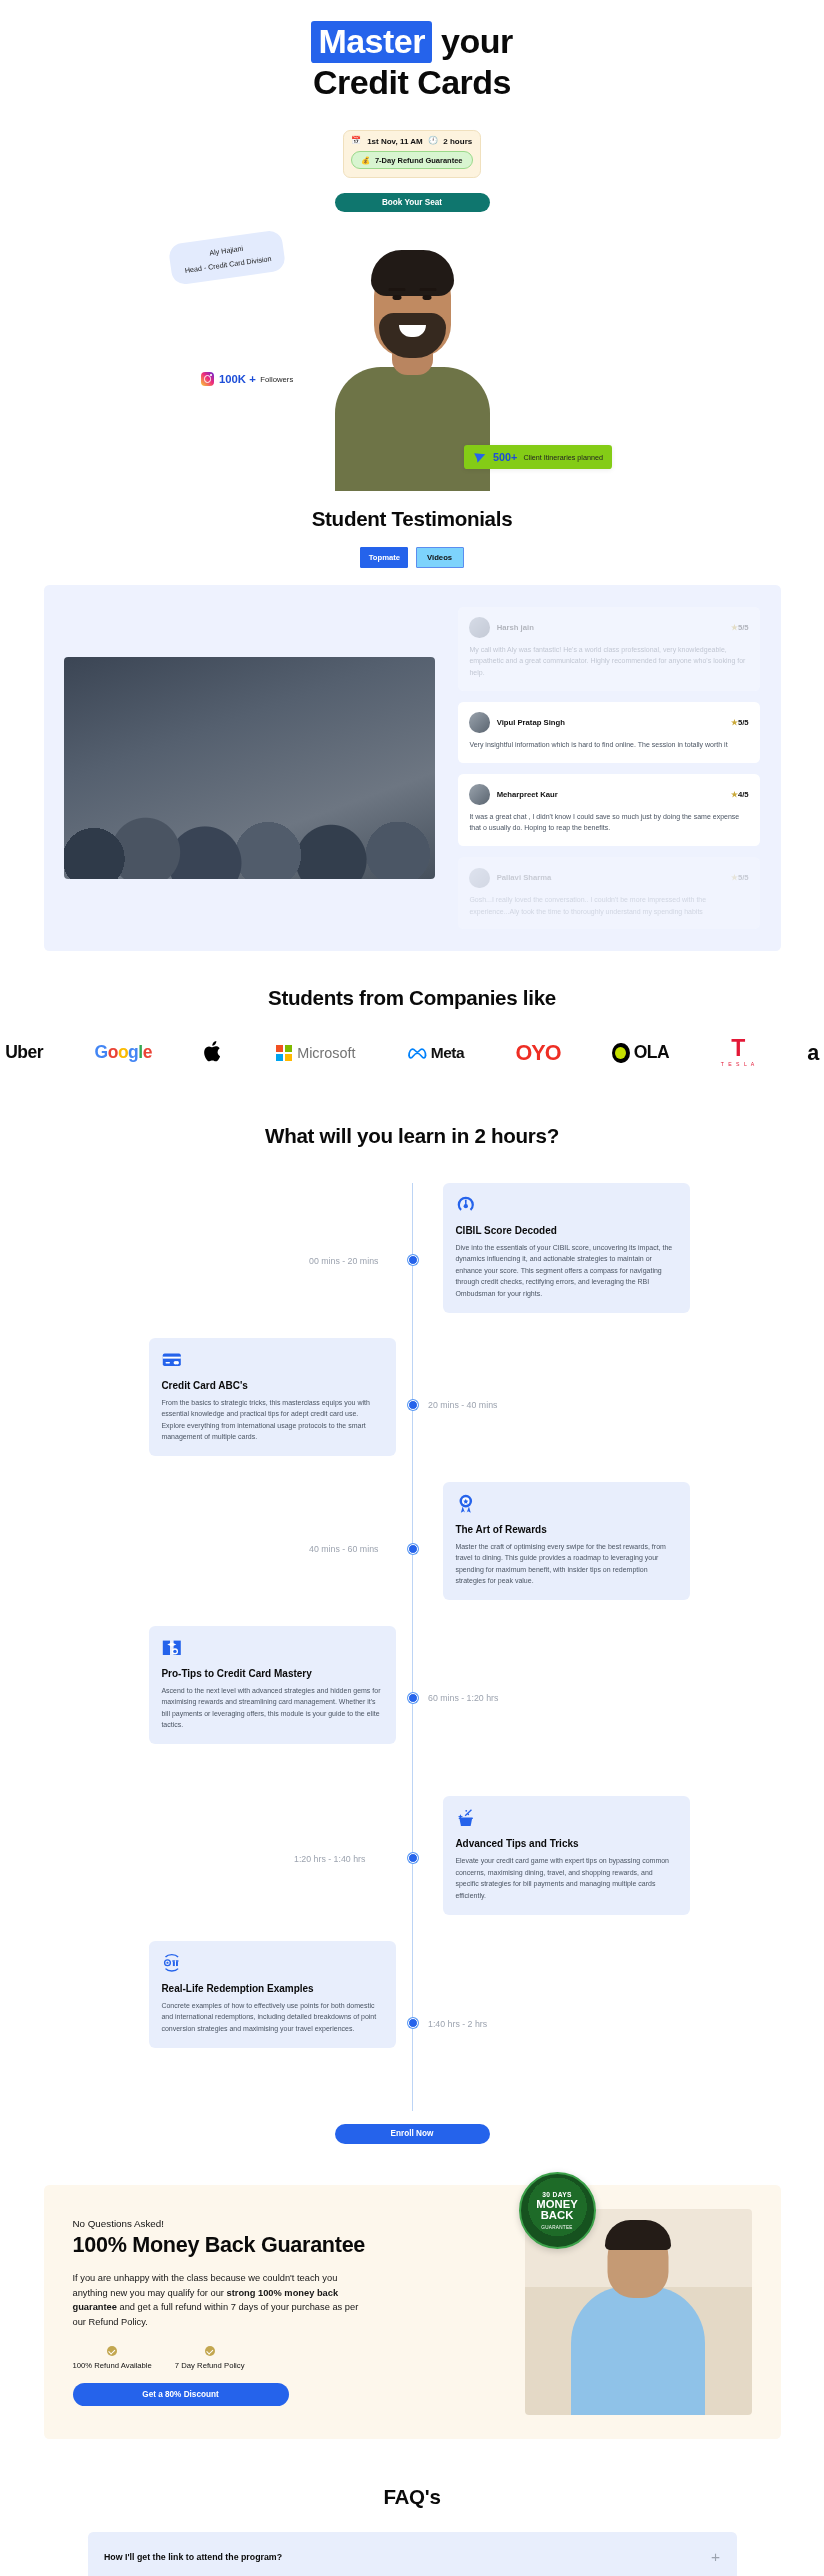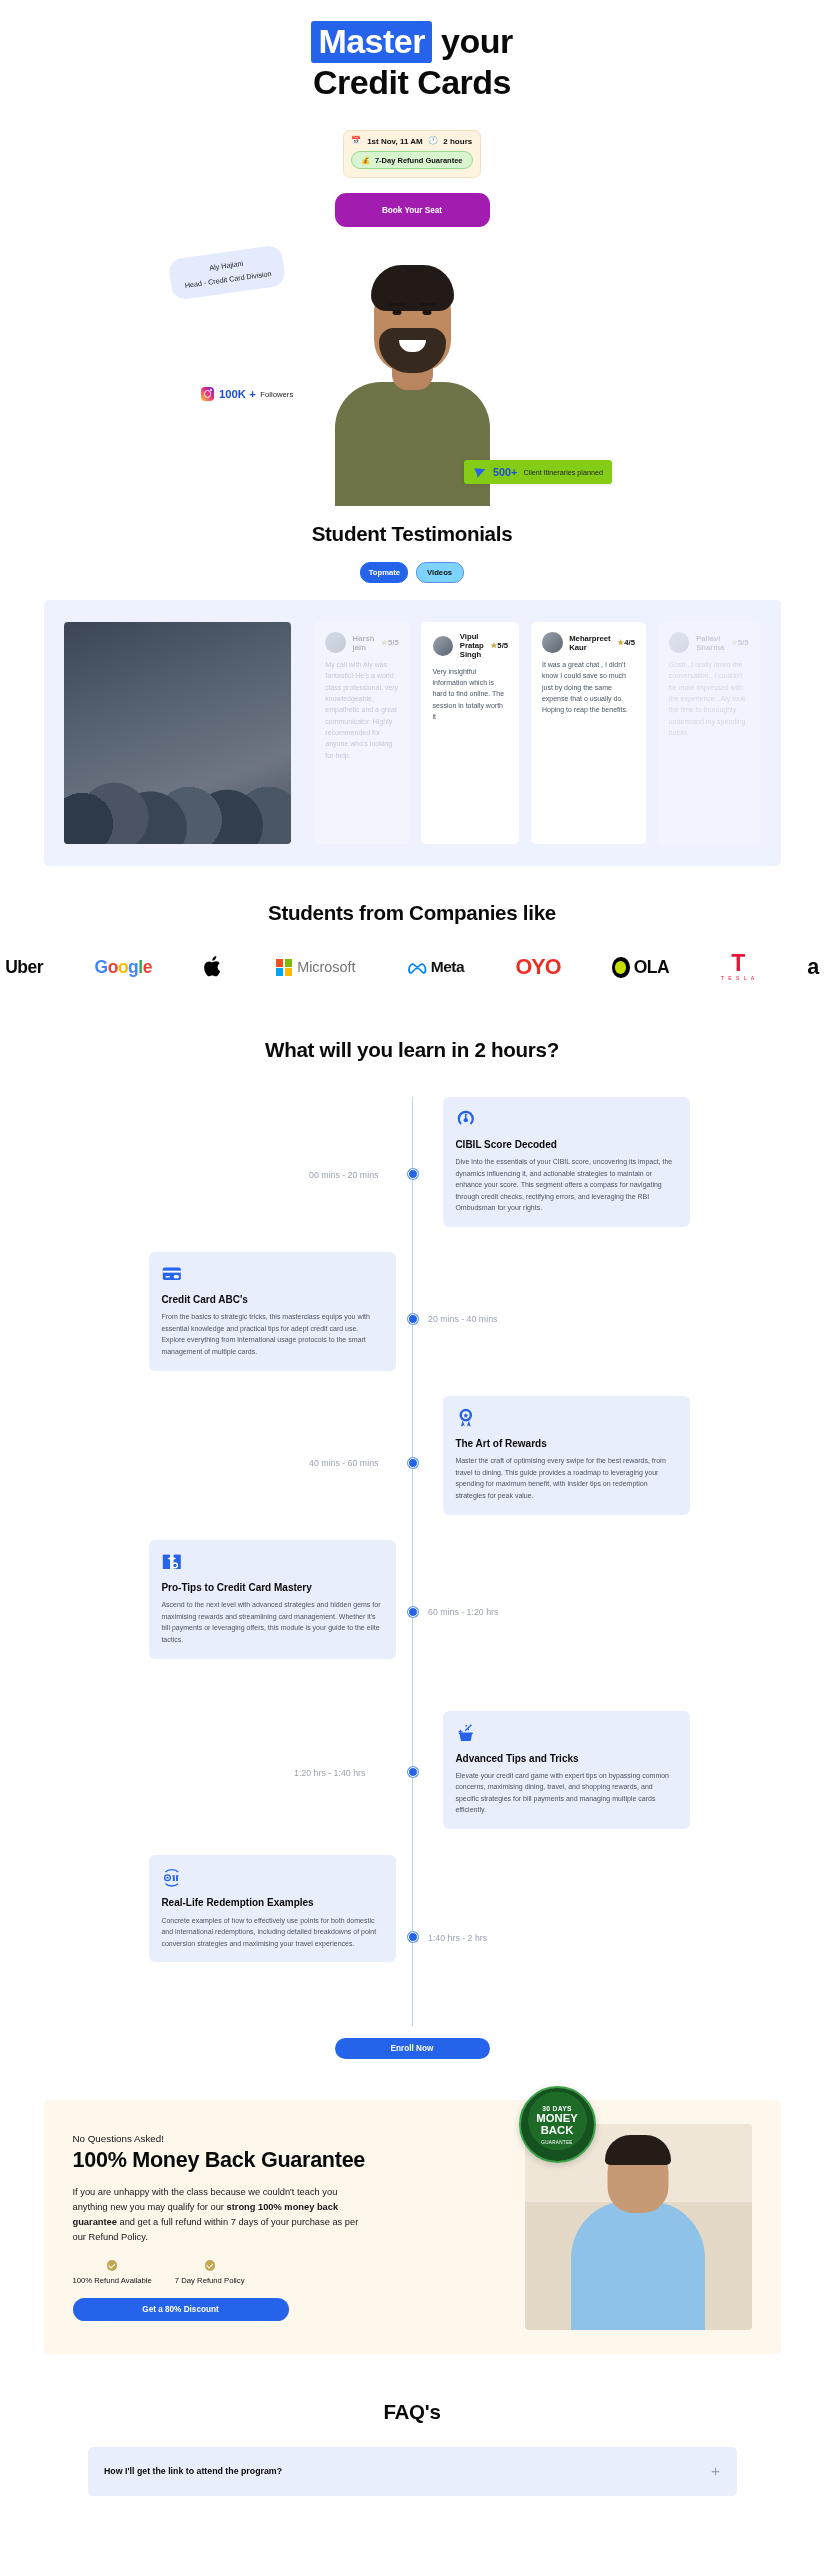--- a/index.html
+++ b/index.html
@@ -32,22 +32,22 @@
     display:flex; align-items:center; justify-content:center; gap:5.2px;
     font-size:8px; font-weight:600; color:#111; margin-bottom:5.2px;
   }
   .meta-row .ic { font-size:8.2px; line-height:1; }
   .refund-pill {
     display:flex; align-items:center; justify-content:center; gap:4.1px;
     background:#d8f5d0; border:0.5px solid #9ad98a; border-radius:11.3px;
     padding:3.6px 5.2px; font-size:7.5px; font-weight:700; color:#101010;
   }
   .cta-primary {
-    display:block; margin:15.5px auto 0; width:155px; height:34px;
-    background:#a21caf; color:#fff; border:none; border-radius:11.3px;
+    display:block; margin:15.5px auto 0; width:155px; height:19px;
+    background:#0f766e; color:#fff; border:none; border-radius:11.3px;
     font-size:8.2px; font-weight:700; cursor:pointer;
     font-family:"Liberation Sans", sans-serif;
   }
 
   
   .instructor { position:relative; height:268px; margin-top:11.3px; }
   .portrait {
     position:absolute; left:50%; transform:translateX(-50%); top:0;
     width:185px; height:268px;
     background:
@@ -114,21 +114,21 @@
   
   .section-title {
     text-align:center; font-size:20.6px; font-weight:700; color:#0a0a0a;
     letter-spacing:-0.3px;
   }
 
   
   .testimonials { padding-top:15.5px; }
   .tabs { display:flex; justify-content:center; gap:7.2px; margin-top:16.5px; }
   .tab {
-    min-width:48px; height:20.6px; border-radius:10px; font-size:7.7px; font-weight:700;
+    min-width:48px; height:20.6px; border-radius:1px; font-size:7.7px; font-weight:700;
     cursor:pointer; font-family:"Liberation Sans", sans-serif;
   }
   .tab.active { background:#2563eb; color:#fff; border:0.5px solid #2563eb; }
   .tab.idle { background:#7dd3fc; color:#111; border:0.5px solid #5b8def; }
 
   .testi-panel {
     margin:17.5px auto 0; width:737px; background:#eef2fe;
     border-radius:5.2px; padding:21.6px 20.6px; display:flex; gap:23px;
     position:relative; overflow:hidden;
   }
@@ -140,21 +140,21 @@
   .testi-photo .crowd {
     position:absolute; bottom:0; left:0; right:0; height:134px;
     background:
       radial-gradient(circle at 8% 85%, #2f3a49 0 31px, transparent 31px),
       radial-gradient(circle at 22% 80%, #4a5462 0 34px, transparent 35px),
       radial-gradient(circle at 38% 88%, #394455 0 36px, transparent 37px),
       radial-gradient(circle at 55% 82%, #515c6b 0 33px, transparent 33px),
       radial-gradient(circle at 72% 86%, #333e4d 0 35px, transparent 36px),
       radial-gradient(circle at 90% 81%, #4b5665 0 32px, transparent 32px);
   }
-  .testi-list { flex:1; display:flex; flex-direction:row; gap:11.3px; }
+  .testi-list { flex:1; display:flex; flex-direction:column; gap:11.3px; }
   .testi-card {
     background:#fff; border-radius:5.2px; padding:10.3px 11.3px 12.4px;
   }
   .testi-card.faded { opacity:.28; }
   .testi-card.faded2 { opacity:.18; }
   .testi-head { display:flex; align-items:center; gap:6.7px; }
   .avatar {
     width:20.6px; height:20.6px; border-radius:50%; flex:none;
     background:linear-gradient(135deg,#9aa3ad,#5a6470);
   }

